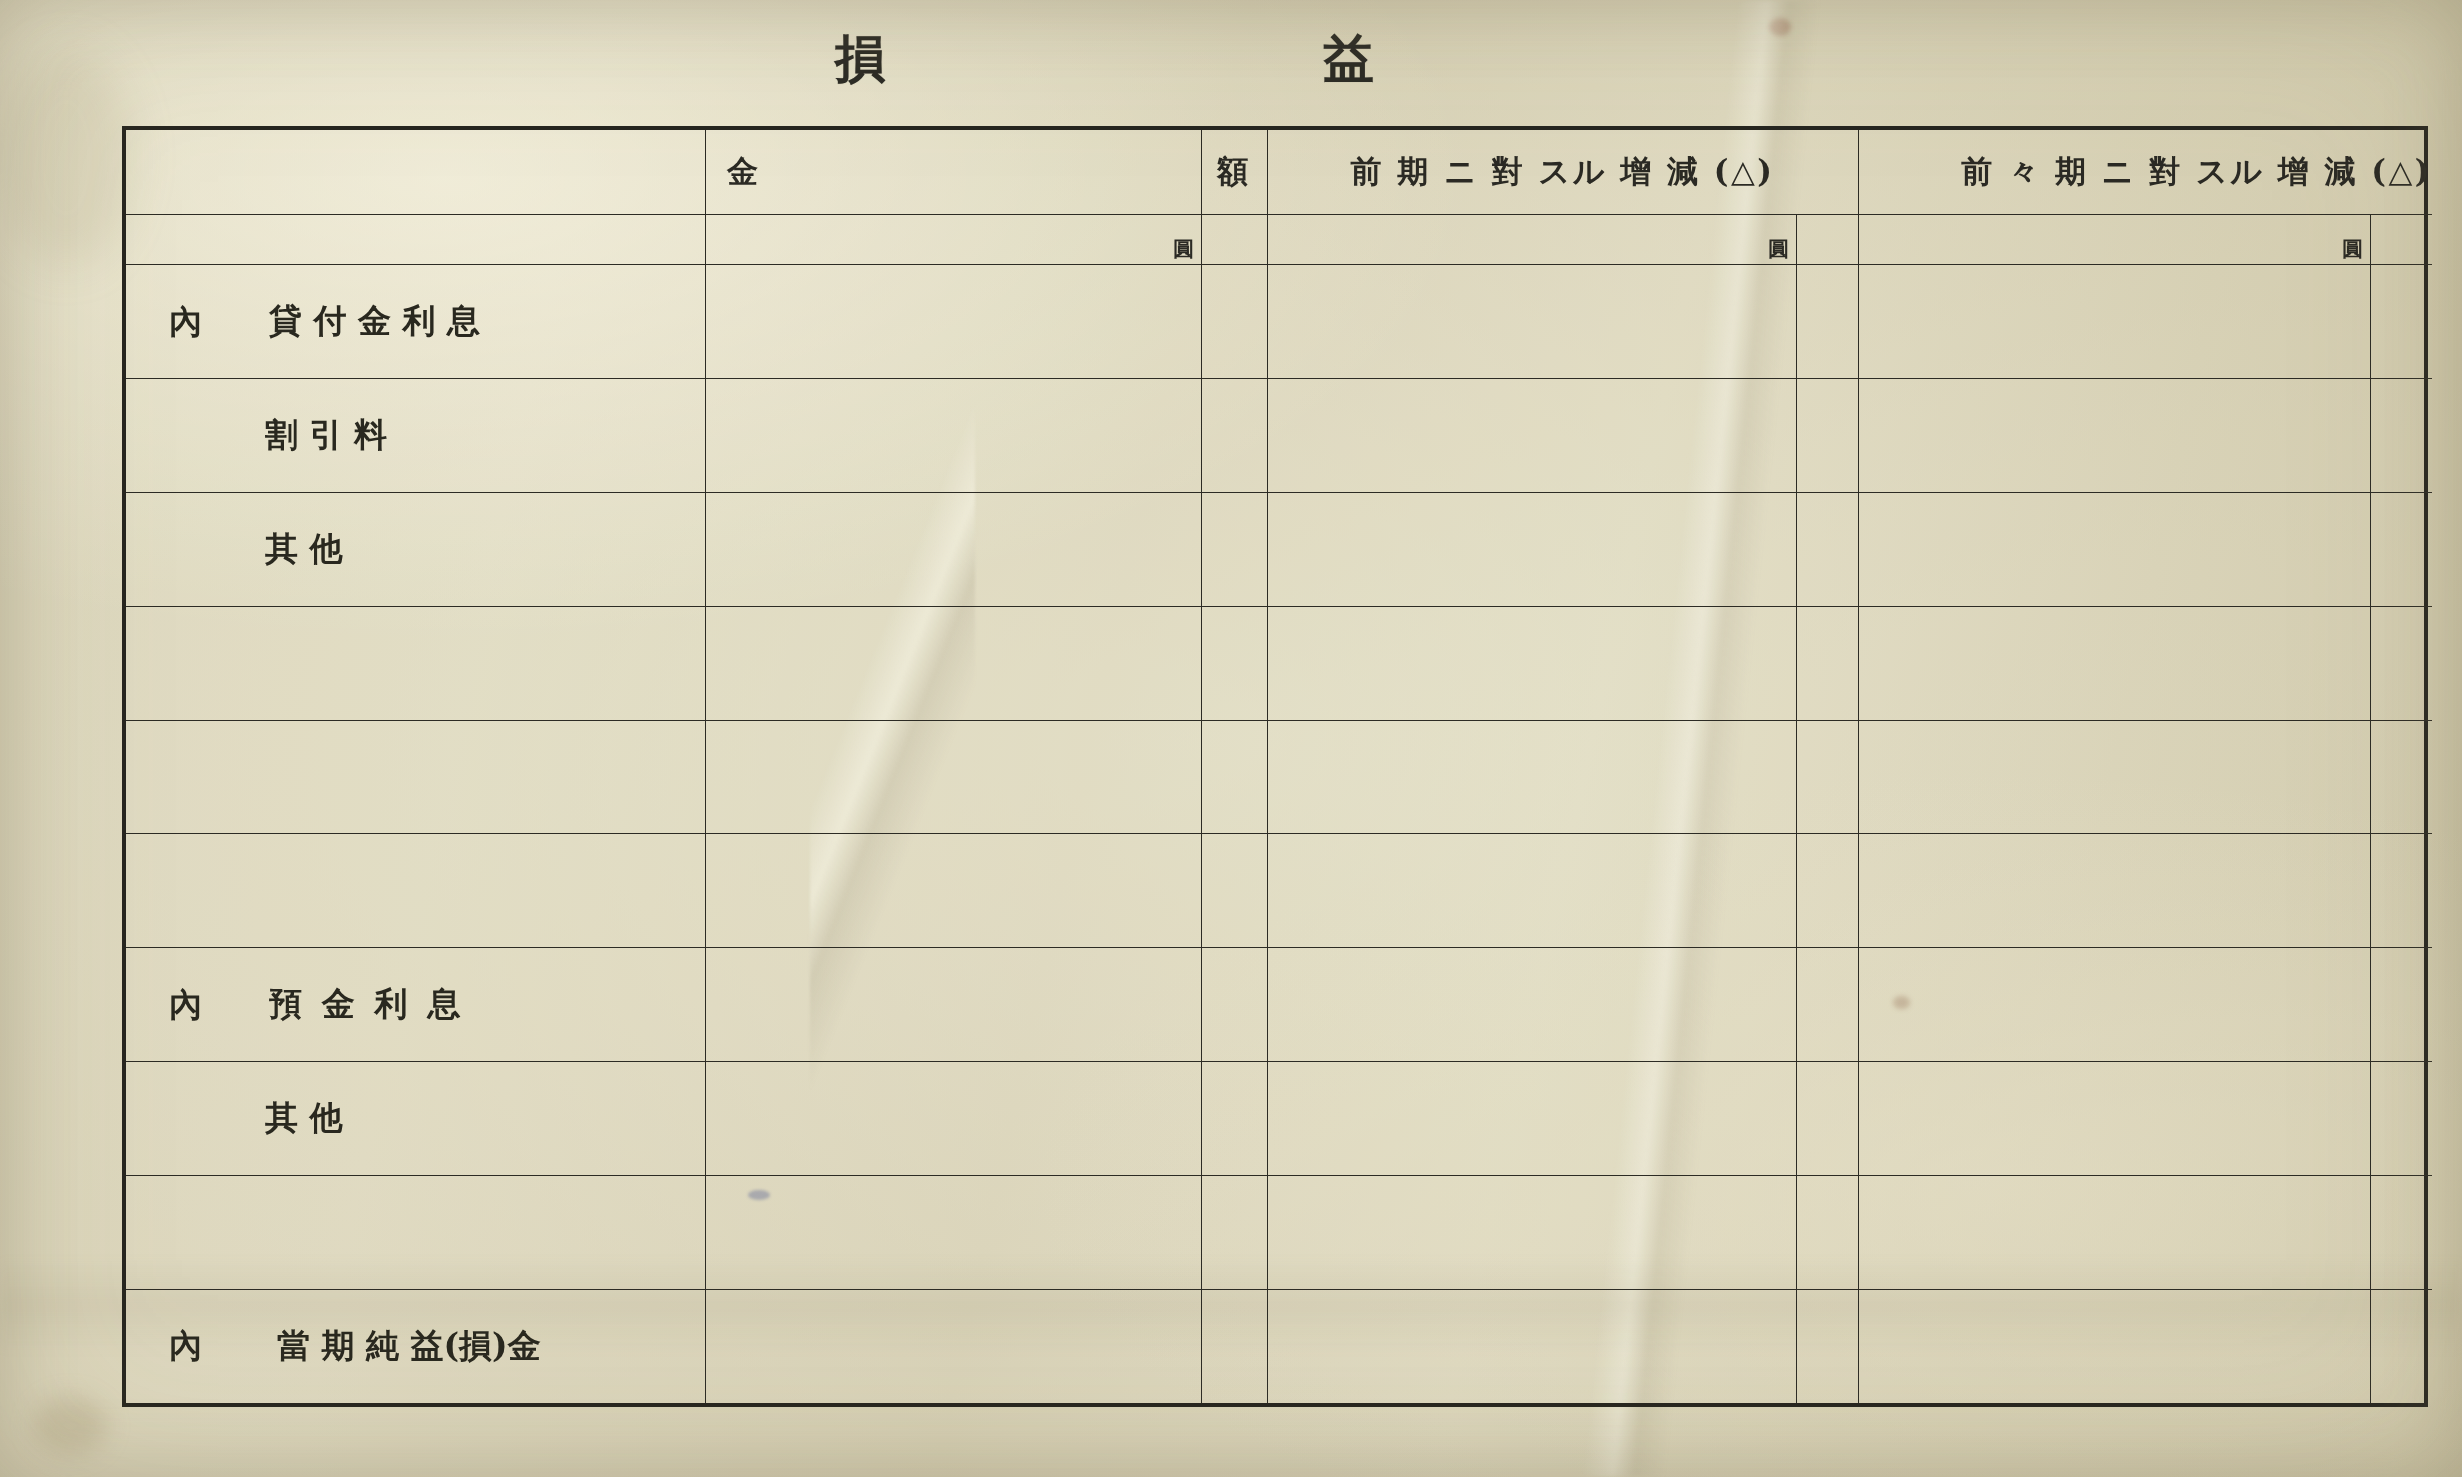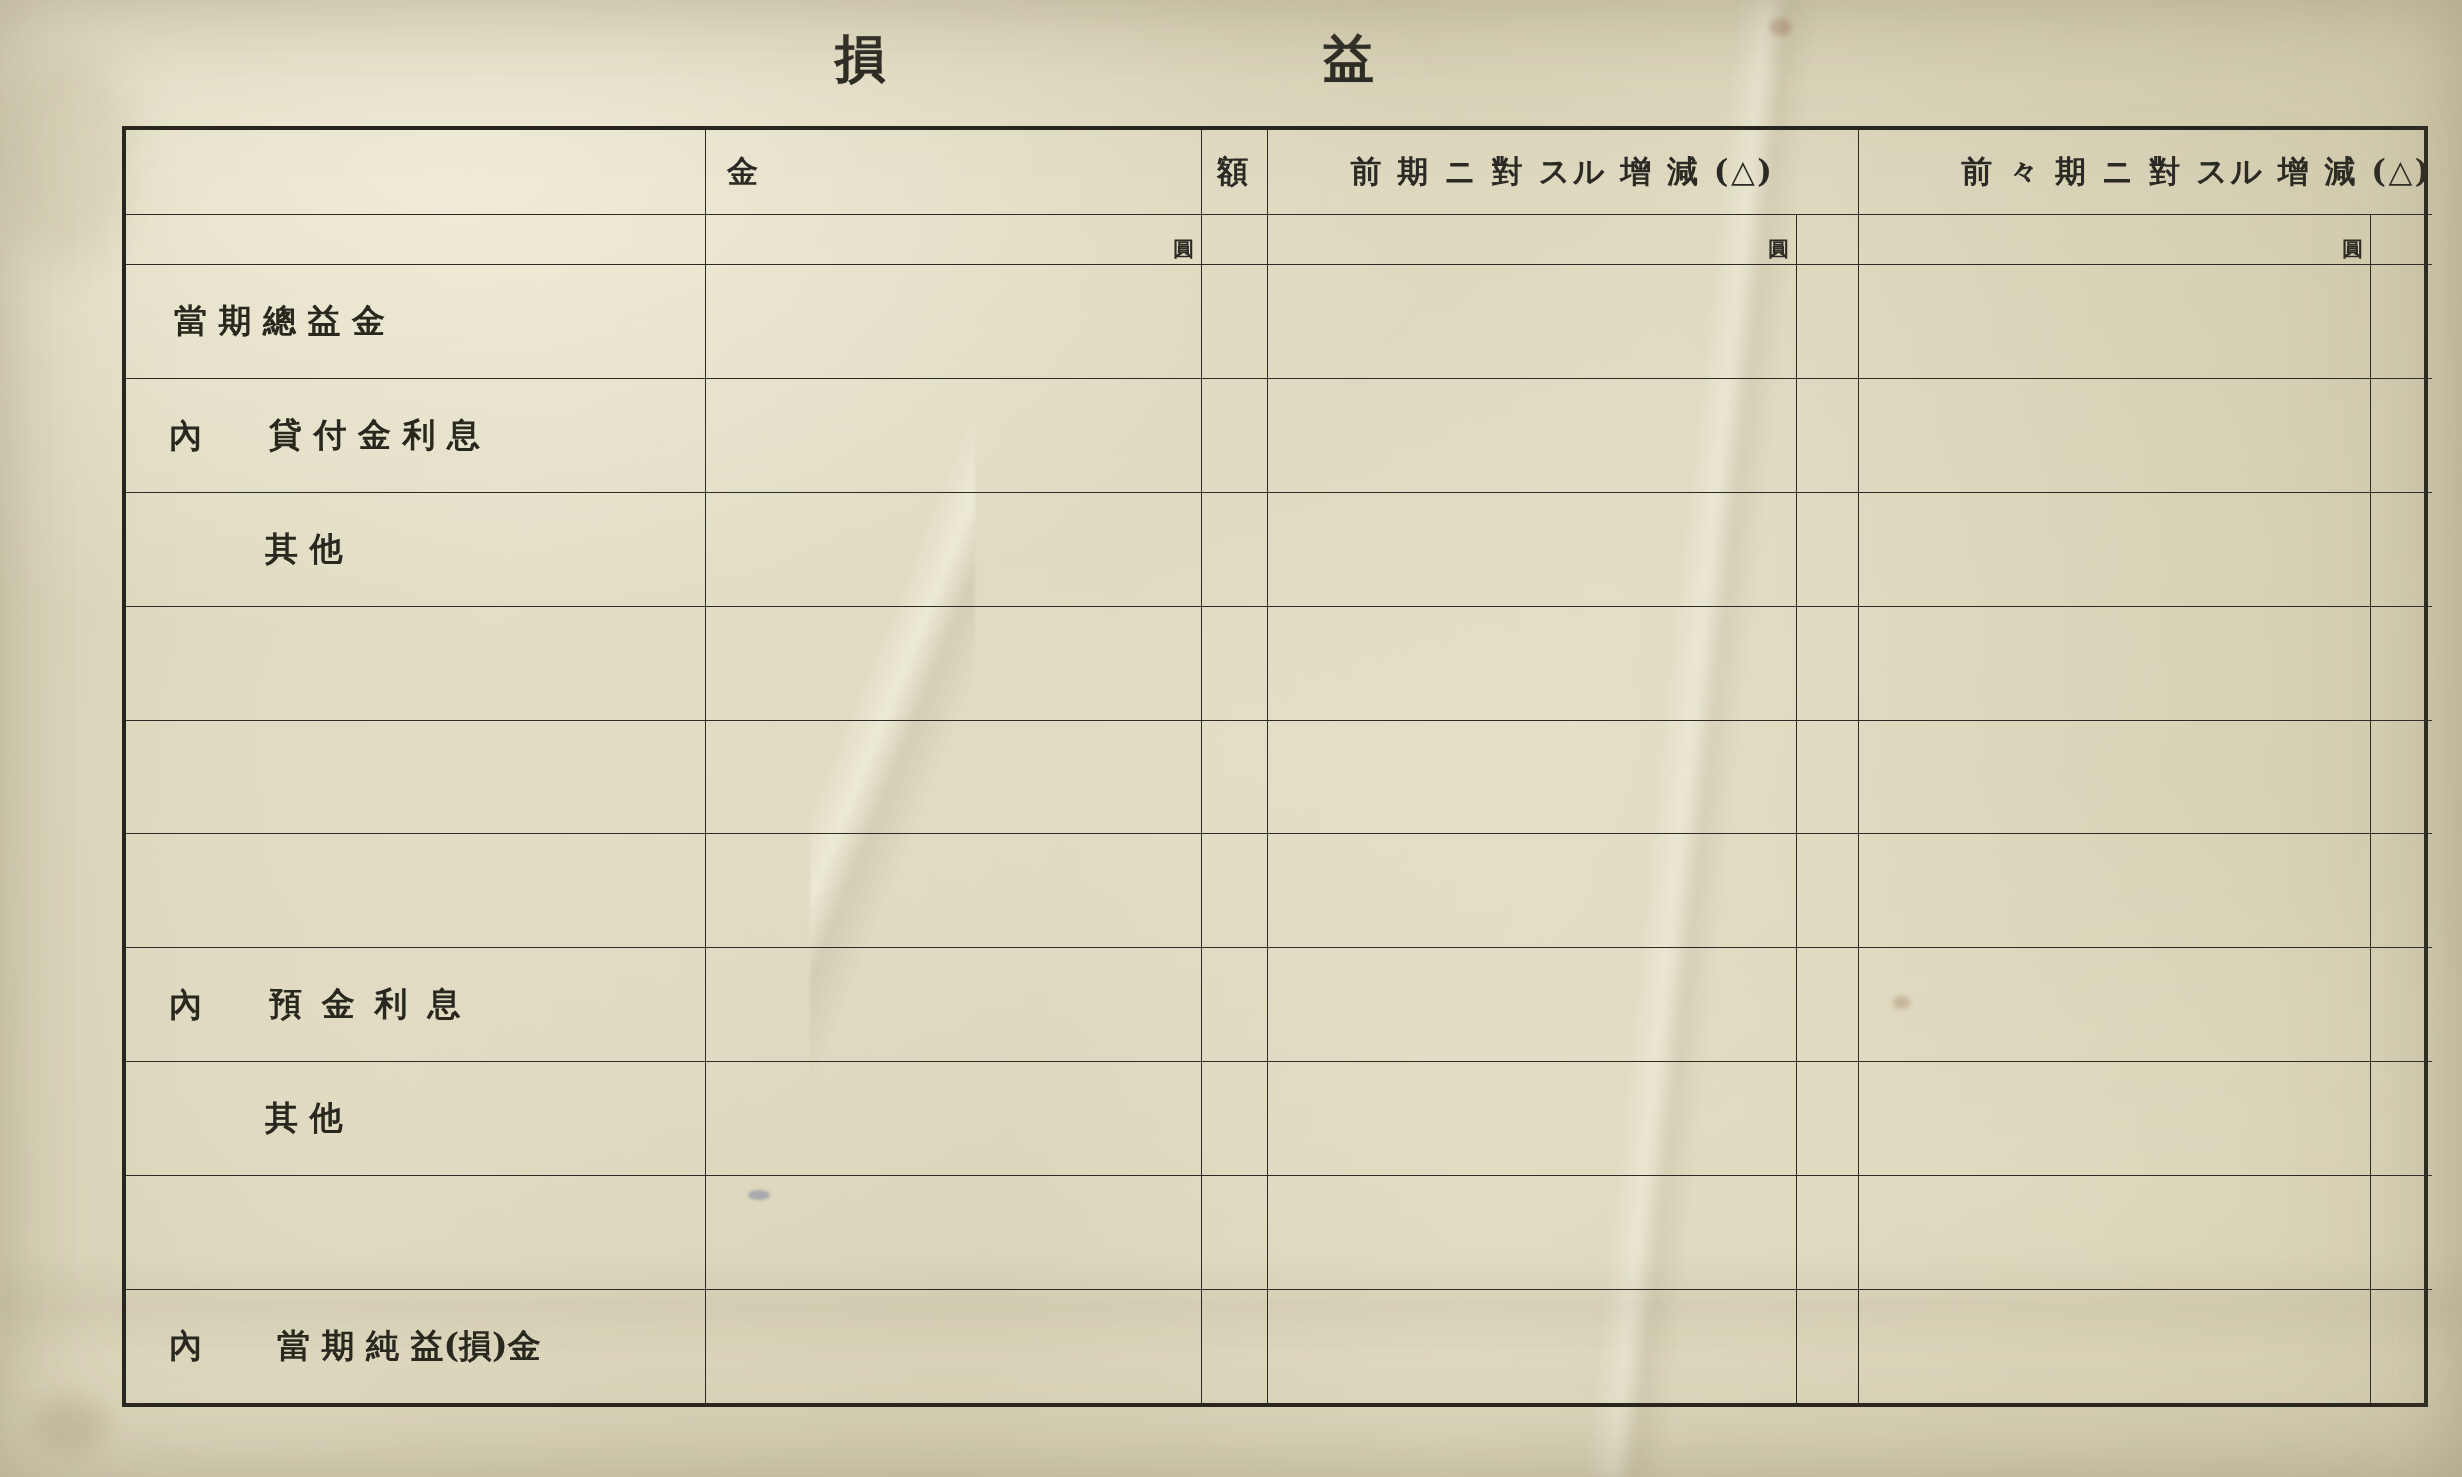--- a/index.html
+++ b/index.html
@@ -244,47 +244,47 @@
         <td>
               <span class="unit">圓</span>
             </td>
         <td></td>
         <td>
               <span class="unit">圓</span>
             </td>
         <td></td>
       </tr>
 
-      <tr class="row-body">
-        <td class="label-cell">
-          <div class="lbl-spread">當 期 總 益 金</div>
-        </td>
-        <td></td>
-        <td></td>
-        <td></td>
-        <td></td>
-        <td></td>
-        <td></td>
-      </tr>
 
       <tr class="row-body">
         <td class="label-cell">
           <div class="lbl-uchi">
             <span class="uchi-mark">內</span>
             <span style="width:100%;display:flex;justify-content:space-between;padding-left:45px;">貸 付 金 利 息</span>
           </div>
         </td>
         <td></td>
         <td></td>
         <td></td>
         <td></td>
         <td></td>
         <td></td>
       </tr>
 
+      <tr class="row-body">
+        <td class="label-cell">
+          <div class="lbl-spread indent2">割 引 料</div>
+        </td>
+        <td></td>
+        <td></td>
+        <td></td>
+        <td></td>
+        <td></td>
+        <td></td>
+      </tr>
 
       <tr class="row-body">
         <td class="label-cell">
           <div class="lbl-spread indent2">其 他</div>
         </td>
         <td></td>
         <td></td>
         <td></td>
         <td></td>
         <td></td>

